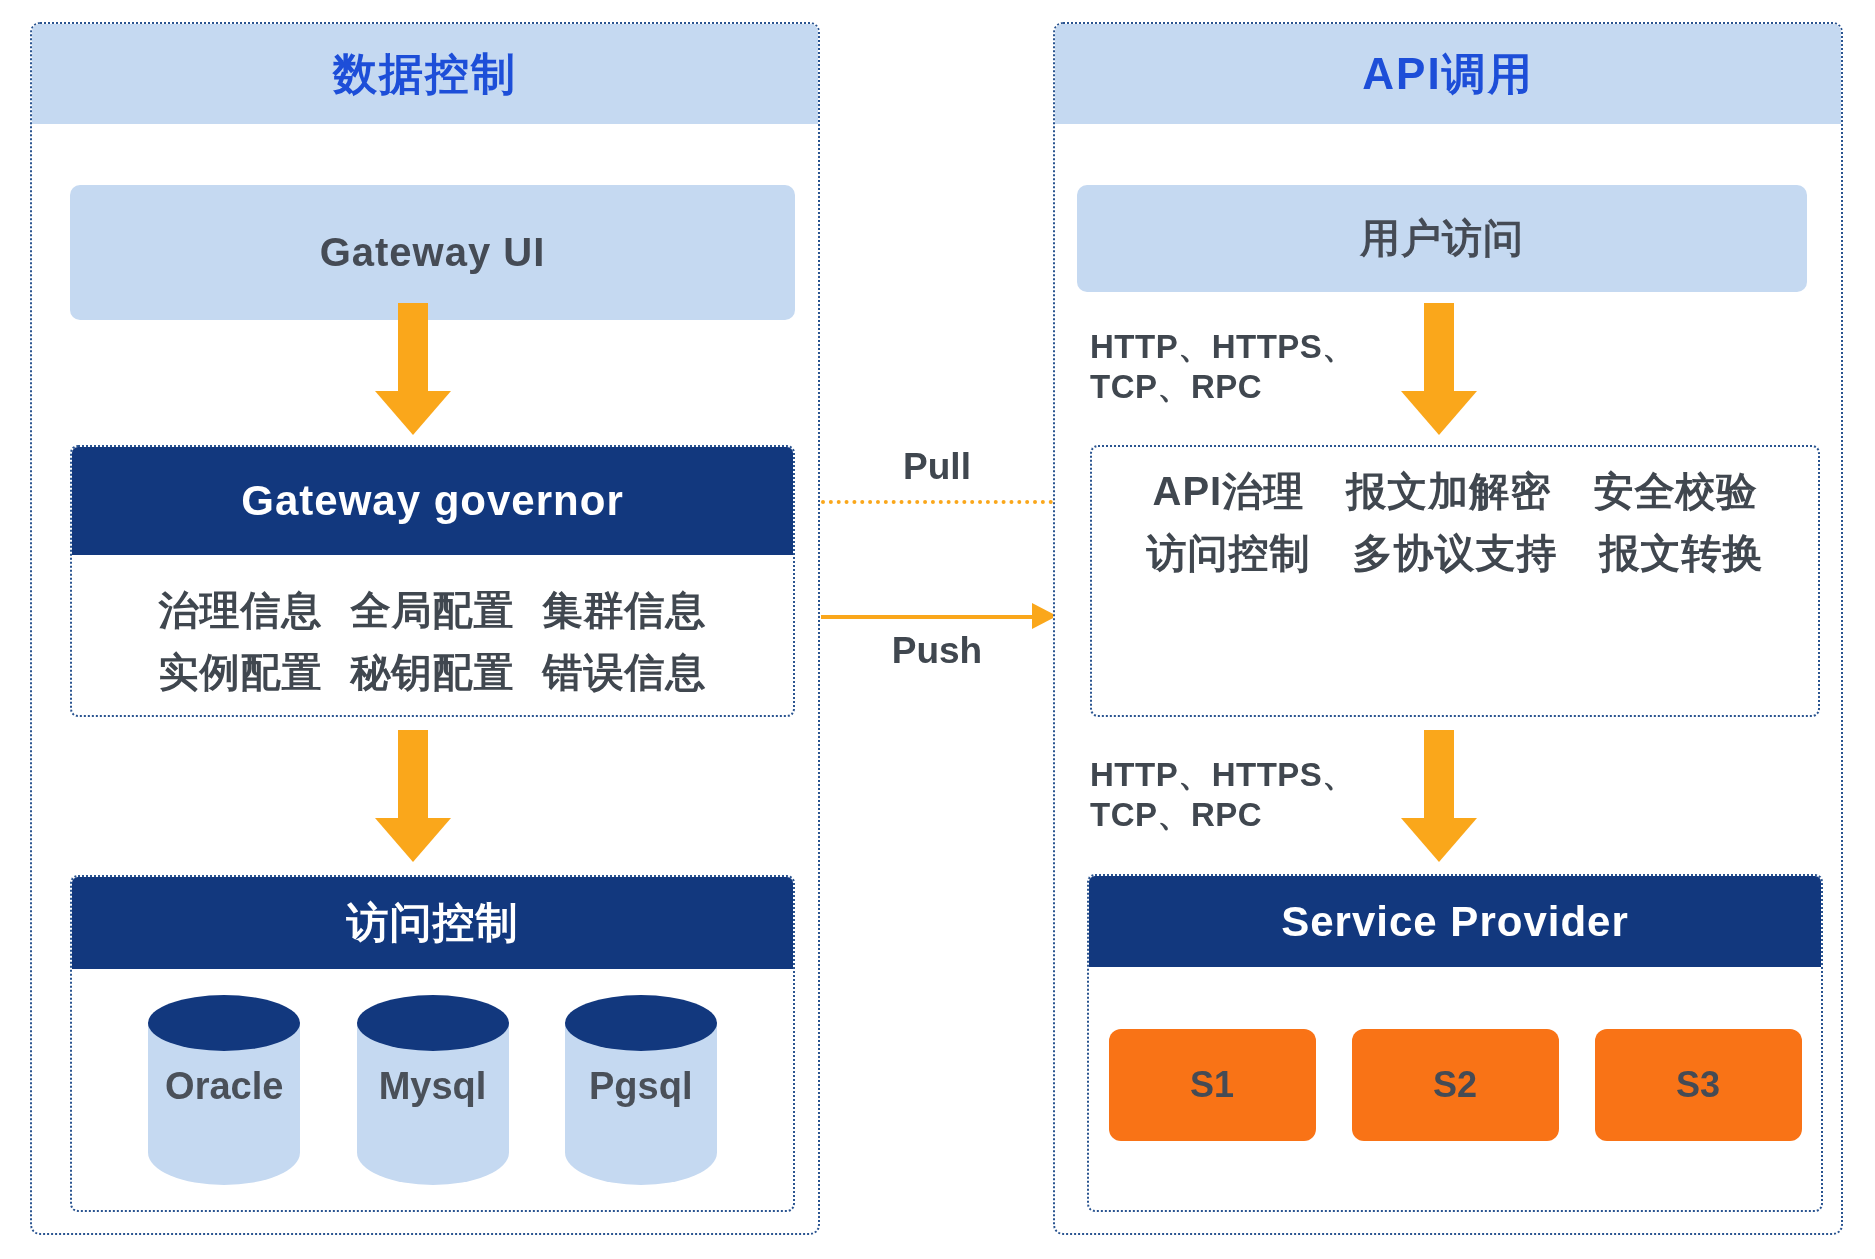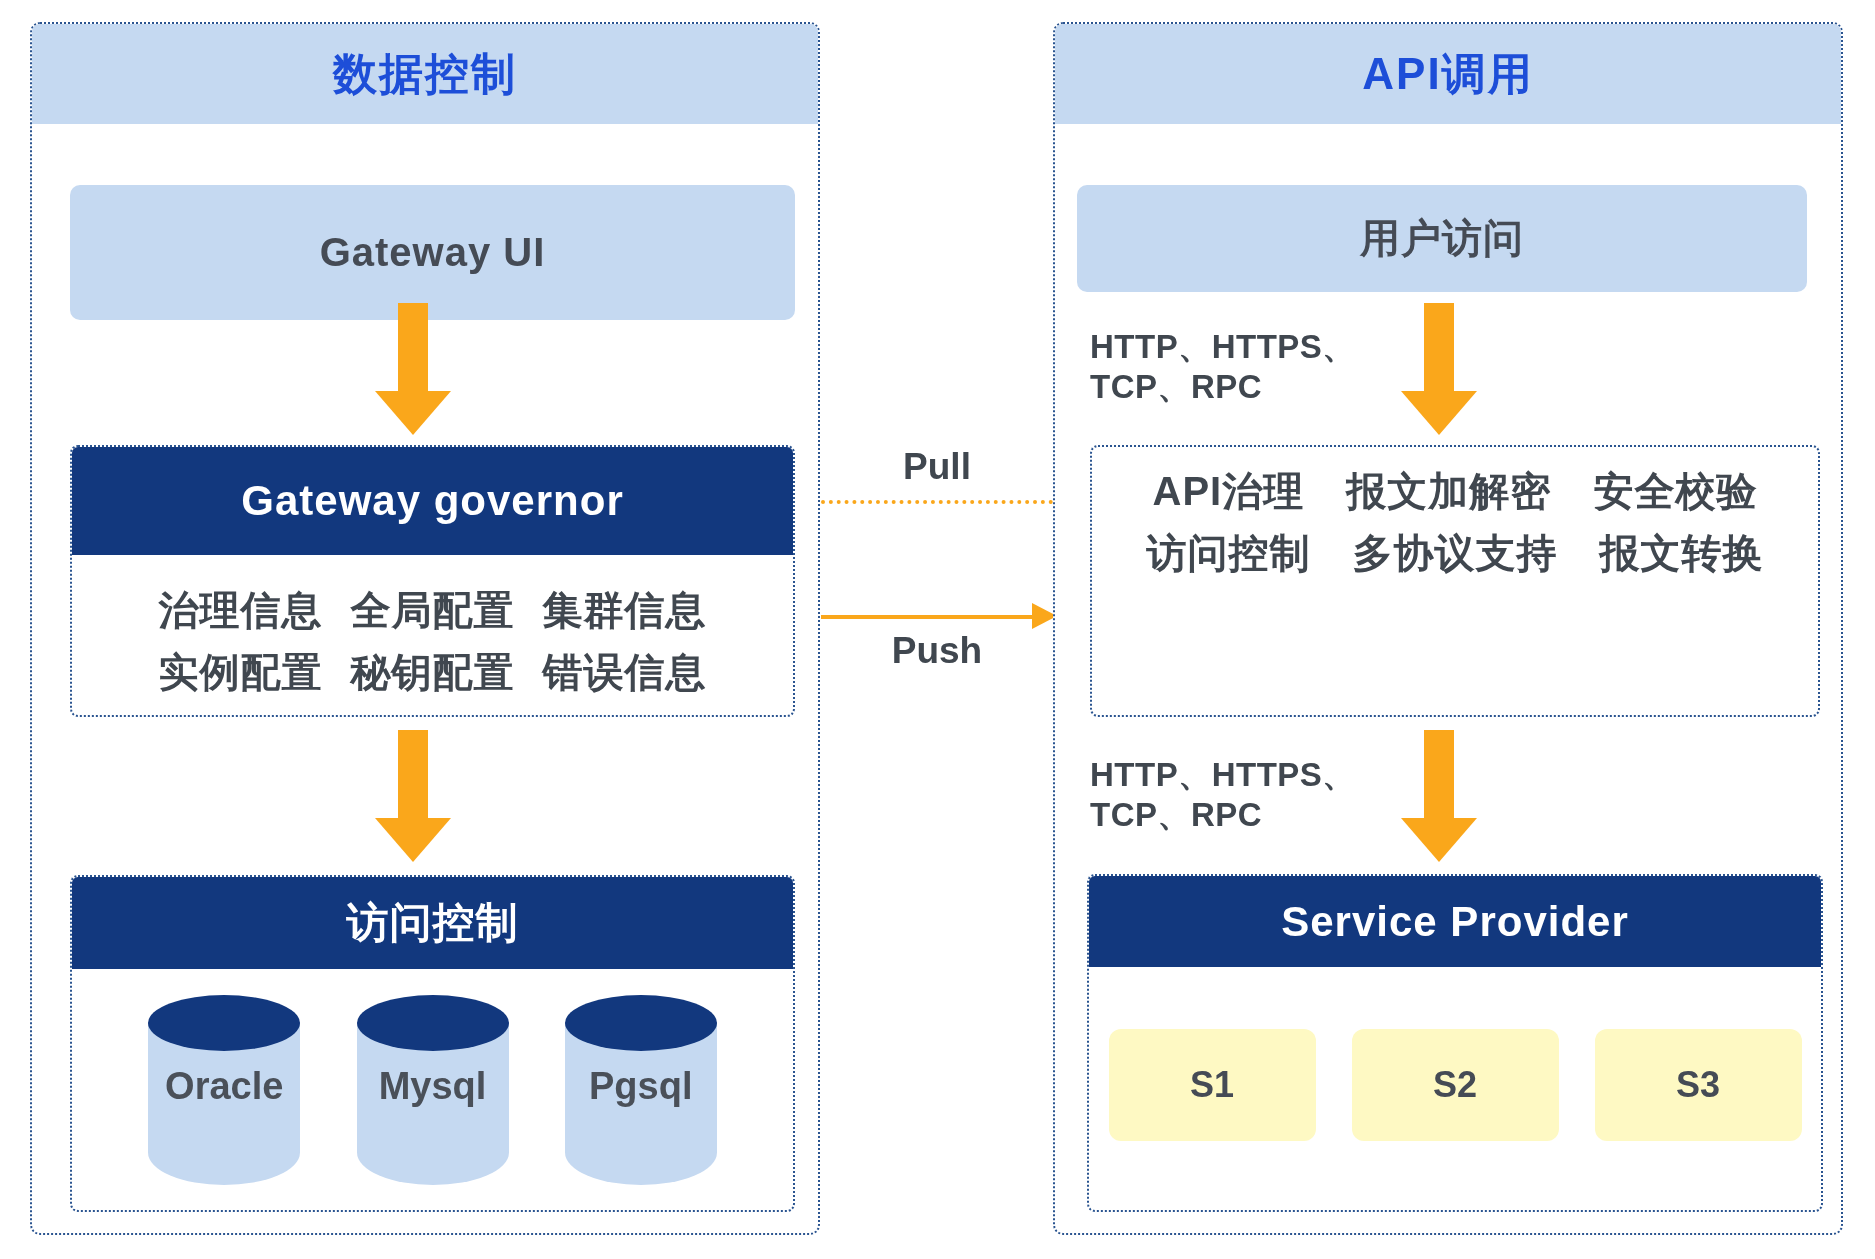--- a/index.html
+++ b/index.html
@@ -64,21 +64,21 @@
   }
   .cyl-label{
     position:absolute;left:0;top:70px;width:152px;text-align:center;
     font-size:38px;font-weight:600;color:#4A5059;
   }
   .s-row{
     position:absolute;left:0;right:0;top:91px;height:247px;
     display:flex;align-items:flex-start;justify-content:center;gap:36px;padding-top:62px;
   }
   .s-box{
-    width:207px;height:112px;background:#fef9c3;border-radius:12px;
+    width:207px;height:112px;background:#f97316;border-radius:12px;
     display:flex;align-items:center;justify-content:center;
     font-size:36px;font-weight:600;color:#454B55;
   }
   .conn-label{
     position:absolute;width:226px;text-align:center;
     font-size:37px;font-weight:600;color:#40474F;
   }
   .pull-line{position:absolute;left:821px;top:500px;width:232px;height:0;border-top:4px dotted #FAA71B;}
   .push-line{position:absolute;left:821px;top:615px;width:213px;height:4px;background:#FAA71B;}
   .push-head{

